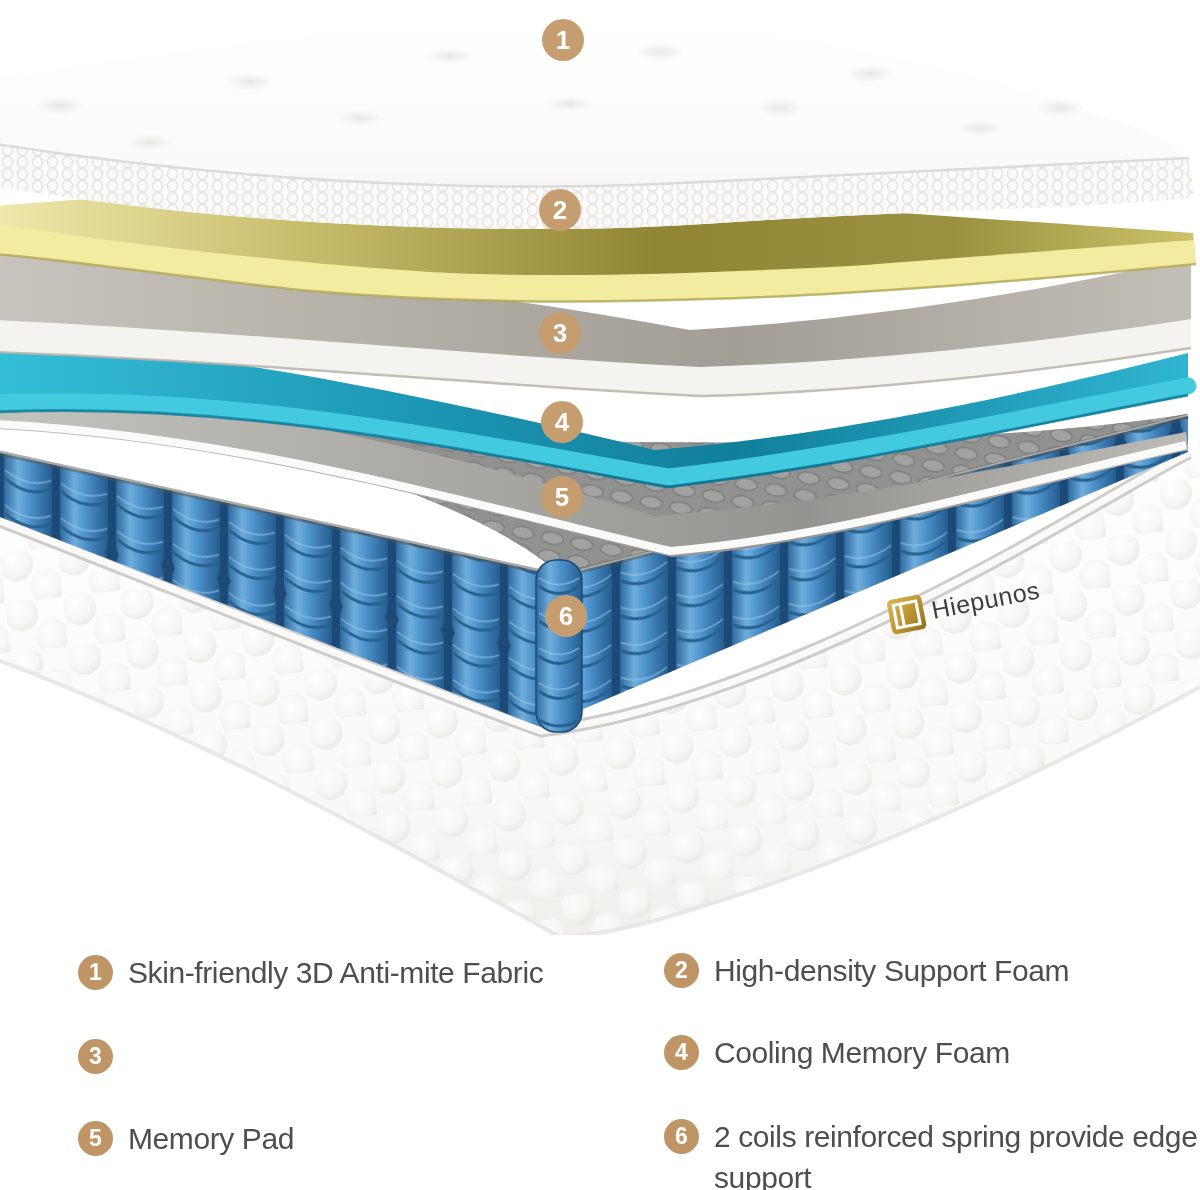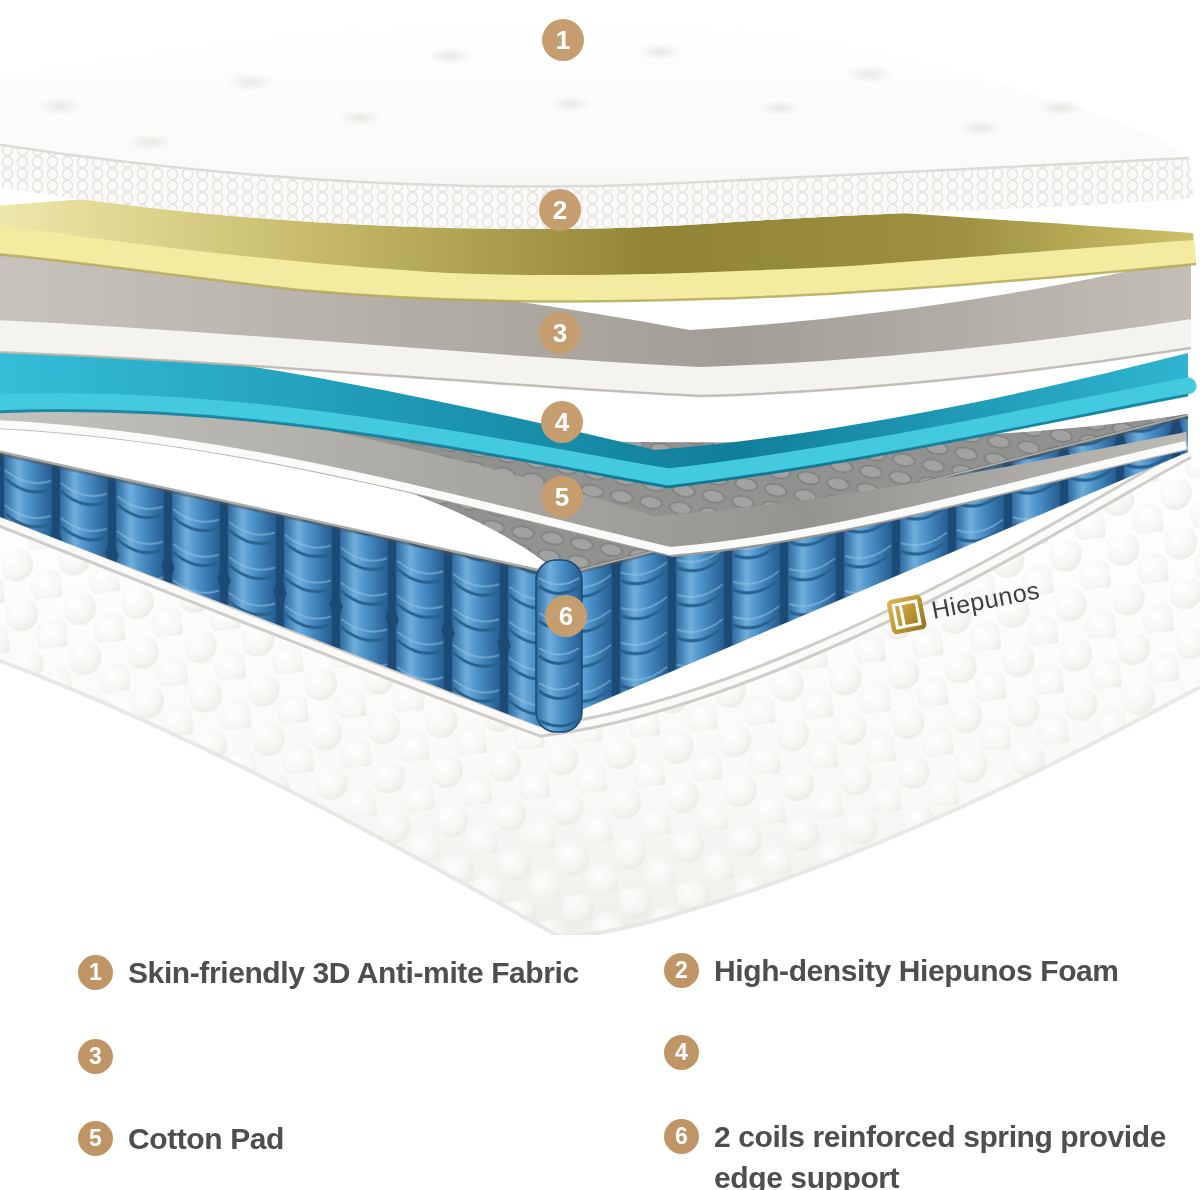--- a/index.html
+++ b/index.html
@@ -3,21 +3,21 @@
 <meta charset="utf-8">
 <style>
   html,body{margin:0;padding:0;background:#ffffff;}
   .stage{position:relative;width:1200px;height:1190px;background:#ffffff;overflow:hidden;
          font-family:"Liberation Sans",sans-serif;}
   .illus{position:absolute;left:0;top:0;}
   .leg{position:absolute;display:flex;align-items:flex-start;gap:15px;}
   .leg .n{flex:0 0 auto;width:35px;height:35px;border-radius:50%;background:#BF9566;color:#ffffff;
           font-size:23px;font-weight:bold;display:flex;align-items:center;justify-content:center;
           margin-top:3px;}
-  .leg .t{font-size:30px;font-weight:bold;color:#4E4E4E;line-height:41px;letter-spacing:-0.4px;}
+  .leg .t{font-size:30px;font-weight:normal;color:#4E4E4E;line-height:41px;letter-spacing:-0.4px;}
   #leg1{left:78px;top:952px;}
   #leg2{left:664px;top:950px;}
   #leg3{left:78px;top:1036px;}
   #leg4{left:664px;top:1032px;}
   #leg5{left:78px;top:1118px;}
   #leg6{left:664px;top:1116px;width:545px;}
   svg text{font-family:"Liberation Sans",sans-serif;}
 </style>
 </head>
 <body>
@@ -217,30 +217,31 @@
       </g>
     </g>
   </svg>
 
   <div class="leg" id="leg1">
     <span class="n">1</span>
     <span class="t">Skin-friendly 3D Anti-mite Fabric</span>
   </div>
   <div class="leg" id="leg2">
     <span class="n">2</span>
-    <span class="t">High-density Hiepunos Foam</span>
+    <span class="t">High-density Support Foam</span>
   </div>
   <div class="leg" id="leg3">
     <span class="n">3</span>
   </div>
   <div class="leg" id="leg4">
     <span class="n">4</span>
+    <span class="t">Cooling Memory Foam</span>
   </div>
   <div class="leg" id="leg5">
     <span class="n">5</span>
-    <span class="t">Cotton Pad</span>
+    <span class="t">Memory Pad</span>
   </div>
   <div class="leg" id="leg6">
     <span class="n">6</span>
     <span class="t">2 coils reinforced spring provide edge support</span>
   </div>
 
 </div>
 
 </body></html>

